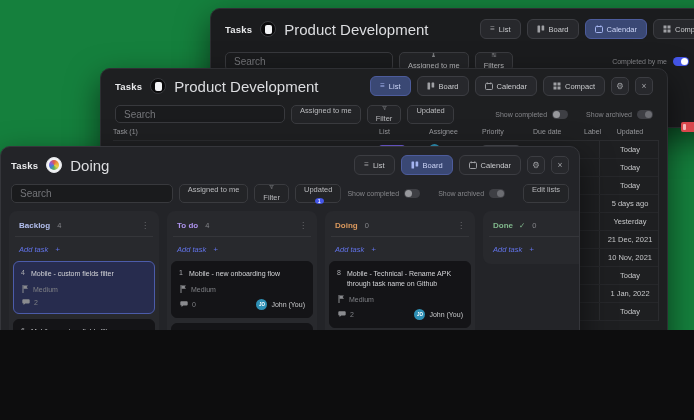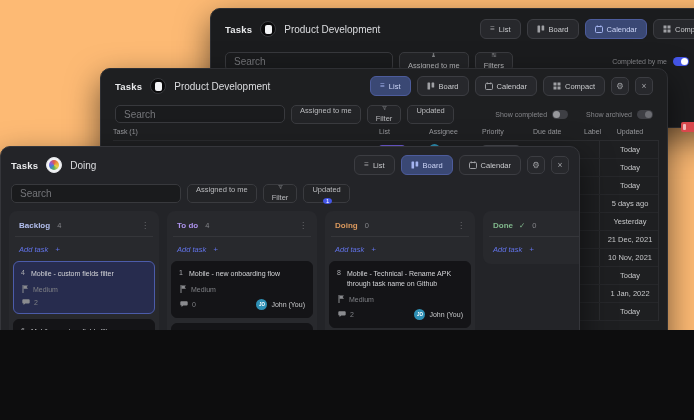--- a/index.html
+++ b/index.html
@@ -1,24 +1,24 @@
 <!DOCTYPE html>
 <html><head>
 <meta charset="utf-8">
 <style>
   html,body{margin:0;padding:0;background:#0d0d0e;}
   *{box-sizing:border-box;font-family:"Liberation Sans","DejaVu Sans",sans-serif;}
-  #stage{position:relative;width:694px;height:330px;overflow:hidden;background:#fdba74;}
+  #stage{position:relative;width:694px;height:330px;overflow:hidden;background:#15803d;}
 
   
   .w{position:absolute;background:#1e1f21;border:1px solid #2e2f33;border-radius:10px;
      box-shadow:0 12px 32px rgba(0,0,0,.55);}
   .whead{display:flex;align-items:center;gap:8px;padding:0 14px;height:36px;}
   .wapp{font-size:9.5px;font-weight:bold;color:#e9eaec;letter-spacing:.2px;}
-  .wproj{font-size:10px;color:#dcdde0;}
+  .wproj{font-size:15px;color:#dcdde0;}
   .logo{width:16px;height:16px;border-radius:50%;background:#0a0a0b;border:1px solid #38393d;
         display:flex;align-items:center;justify-content:center;flex-shrink:0;}
   .logo .lg-inner{width:7px;height:9px;background:#f2f3f5;border-radius:2px;}
   .logo.design{background:#f2f3f5;border-color:#e4e5e8;}
   .logo.design .pal{width:10px;height:10px;border-radius:50%;
         background:conic-gradient(#e05b4b,#e8a13c,#e4d34a,#58b05e,#3f7fd4,#8e5bd4,#e05b4b);}
   .views{margin-left:auto;display:flex;gap:6px;align-items:center;}
   .vbtn{display:flex;align-items:center;gap:4px;height:20px;padding:0 9px;flex-shrink:0;
         background:#27282c;border:1px solid #3c3d42;border-radius:6px;
         font-size:7.5px;color:#c9cacd;white-space:nowrap;}
@@ -324,20 +324,31 @@
       <span class="fbtn">
         <svg width="7" height="7" viewBox="0 0 7 7">
             <path d="M0.3 0.5h6.4L4.4 3.2v3.3L2.6 5V3.2z" fill="none" stroke="#9fa0a4" stroke-width="0.8"></path>
           </svg>
         <span>Filter</span>
       </span>
       <span class="fbtn">
         <span>Updated</span>
         <span class="badge1">1</span>
       </span>
+      <span style="margin-left:auto;display:flex;align-items:center;gap:5px;">
+        <span class="tlabel">Show completed</span>
+        <span class="toggle"></span>
+        <span class="gap12"></span>
+        <span class="tlabel">Show archived</span>
+        <span class="toggle kr"></span>
+        <span class="gap12"></span>
+        <span class="fbtn">
+            <span>Edit lists</span>
+          </span>
+      </span>
     </div>
 
     <div class="board">
 
       <div class="col">
         <div class="colhead">
           <span class="colname" style="color: rgb(179, 191, 239);">Backlog</span>
           <span class="colcount">4</span>
           <span class="kebab">⋮</span>
         </div>

